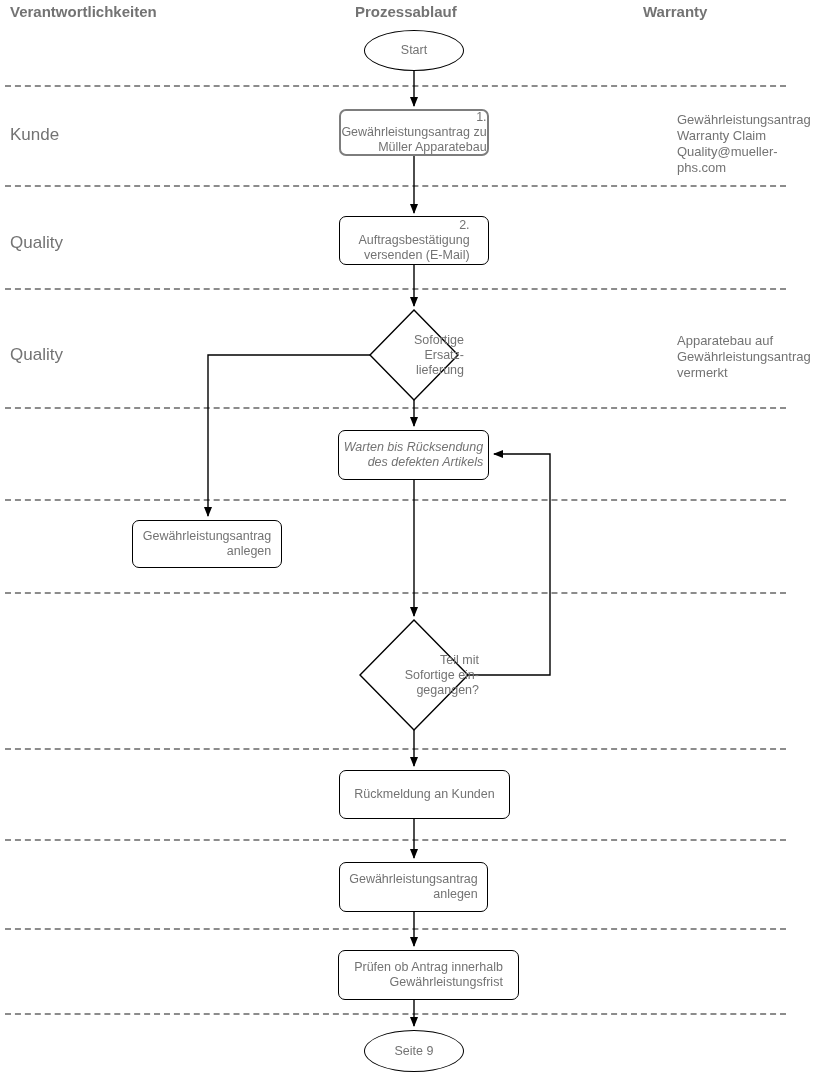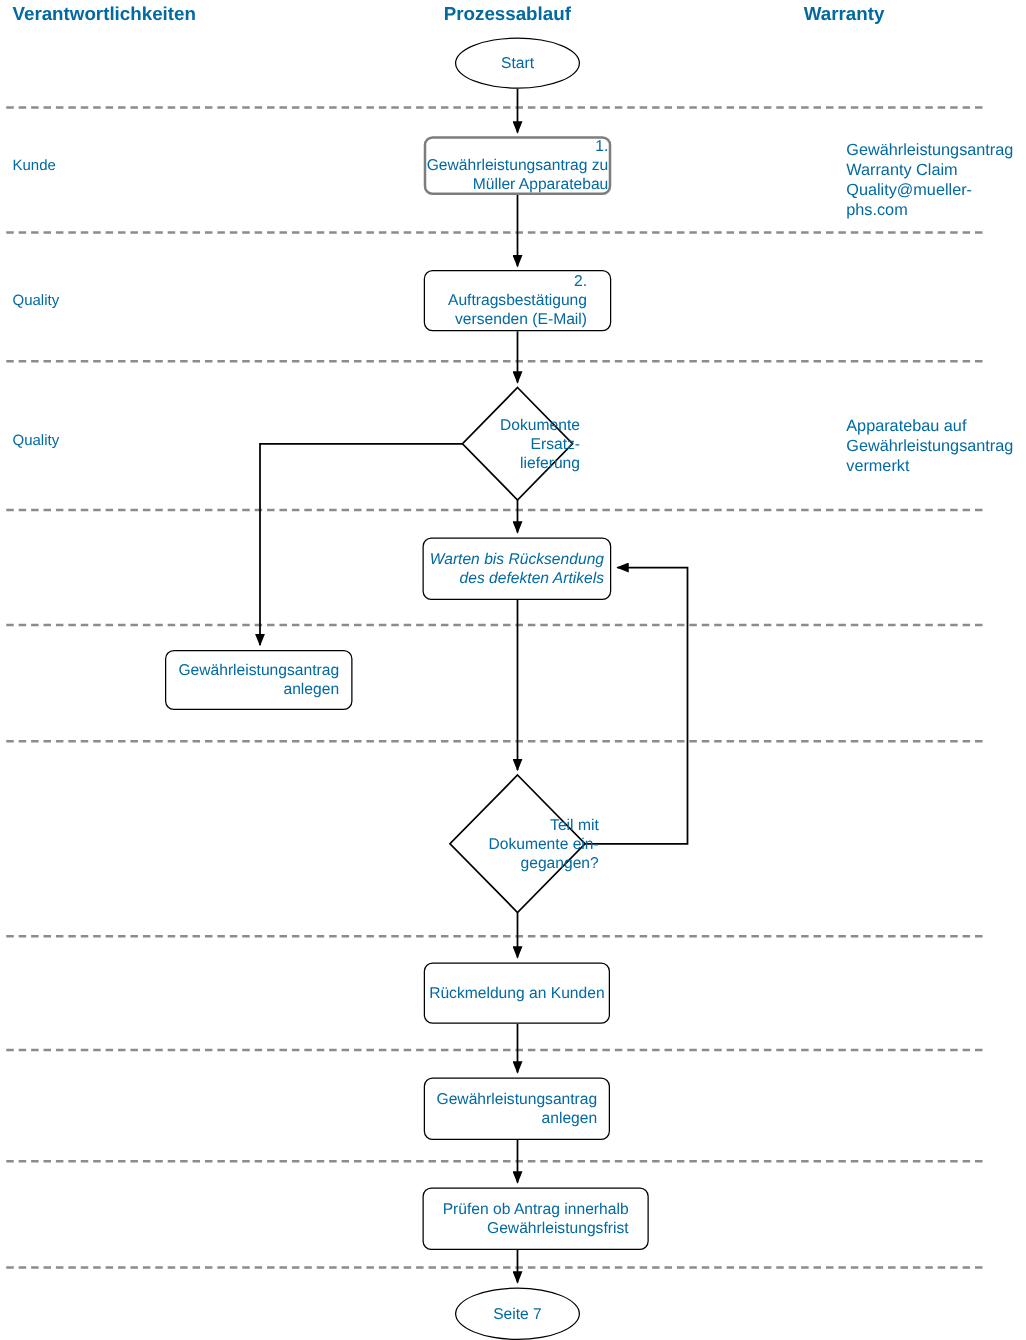--- a/index.html
+++ b/index.html
@@ -1,24 +1,24 @@
 <!DOCTYPE html>
 <html><head>
 <meta charset="utf-8">
 <style>
   html,body { margin:0; padding:0; background:#fff; }
   .canvas {
     position:relative; width:821px; height:1072px; background:#ffffff;
-    font-family:"Liberation Sans", sans-serif; color:#0369a1; overflow:hidden;
+    font-family:"Liberation Sans", sans-serif; color:#737373; overflow:hidden;
   }
   .hdr {
     position:absolute; top:3px; font-size:15px; font-weight:bold; white-space:nowrap;
   }
   .lane-label {
-    position:absolute; left:10px; font-size:12px; white-space:nowrap;
+    position:absolute; left:10px; font-size:17px; white-space:nowrap;
   }
   .sep {
     position:absolute; left:5px; width:781px; height:0;
     border-top:2px dashed #8c8c8c;
   }
   svg.connectors { position:absolute; left:0; top:0; z-index:2; }
   .node { position:absolute; z-index:3; box-sizing:border-box; }
   .box {
     border:1.4px solid #000; border-radius:7px; background:#fff;
     display:flex; align-items:center; justify-content:center;
@@ -88,54 +88,54 @@
 Gewährleistungsantrag zu
 Müller Apparatebau</span>
   </div>
 
   <div class="node box" style="left:339px; top:216px; width:150px; height:49px;">
     <span class="box-label">2.
 Auftragsbestätigung
 versenden (E-Mail)</span>
   </div>
 
-  <div class="dtext" style="left:364px; top:333px; width:100px;">Dokumente
+  <div class="dtext" style="left:364px; top:333px; width:100px;">Sofortige
 Ersatz-
 lieferung</div>
 
   <div class="node box" style="left:338px; top:430px; width:151px; height:50px;font-style:italic;">
     <span class="box-label">Warten bis Rücksendung
 des defekten Artikels</span>
   </div>
 
   <div class="node box" style="left:132px; top:520px; width:150px; height:48px;">
     <span class="box-label">Gewährleistungsantrag
 anlegen</span>
   </div>
 
   <div class="dtext" style="left:349px; top:653px; width:130px;">Teil mit
-Dokumente ein-
+Sofortige ein-
 gegangen?</div>
 
-  <div class="node box" style="left:339px; top:770px; width:149px; height:49px;">
+  <div class="node box" style="left:339px; top:770px; width:171px; height:49px;">
     <span class="box-label">Rückmeldung an Kunden</span>
   </div>
 
   <div class="node box" style="left:339px; top:862px; width:149px; height:50px;">
     <span class="box-label">Gewährleistungsantrag
 anlegen</span>
   </div>
 
   <div class="node box" style="left:338px; top:950px; width:181px; height:50px;">
     <span class="box-label">Prüfen ob Antrag innerhalb
 Gewährleistungsfrist</span>
   </div>
 
   <div class="node terminator" style="left:364px; top:1030px; width:100px; height:42px;">
-    <span class="box-label">Seite 7</span>
+    <span class="box-label">Seite 9</span>
   </div>
 
   <div class="doc" style="top:112px;">Gewährleistungsantrag
 Warranty Claim
 Quality@mueller-phs.com</div>
   <div class="doc" style="top:333px;">Apparatebau auf
 Gewährleistungsantrag
 vermerkt</div>
 
 </div>

